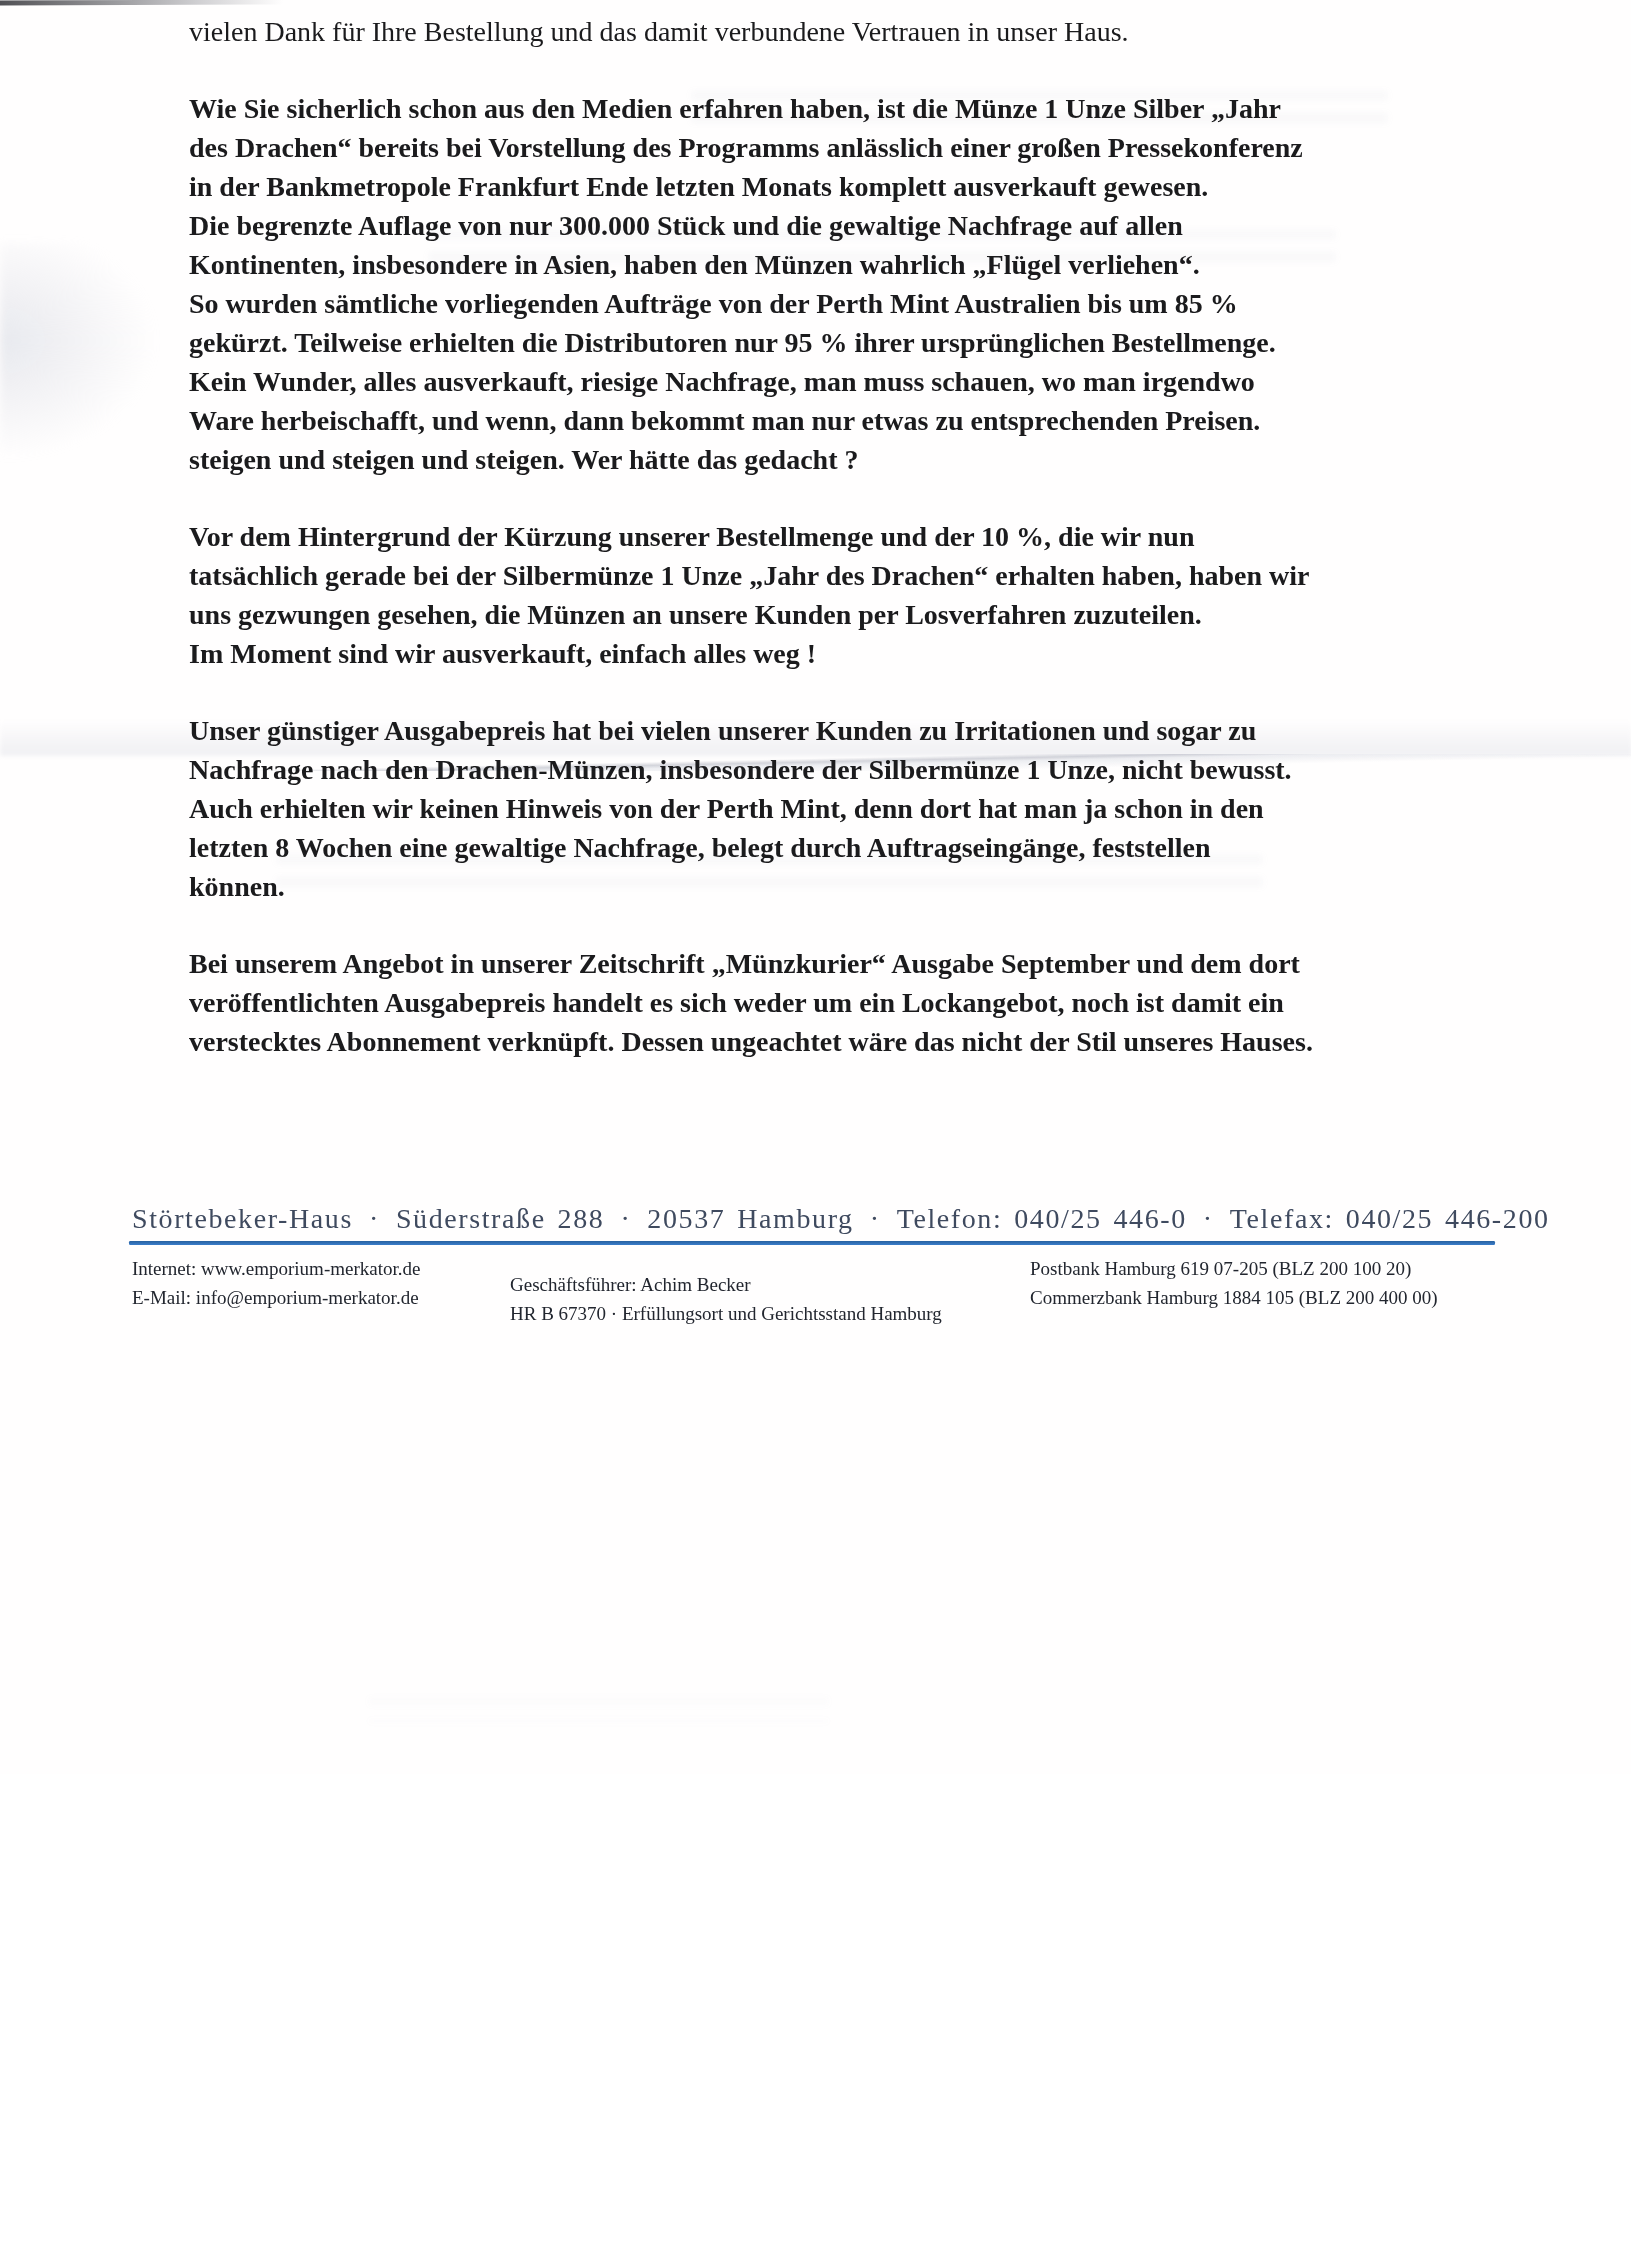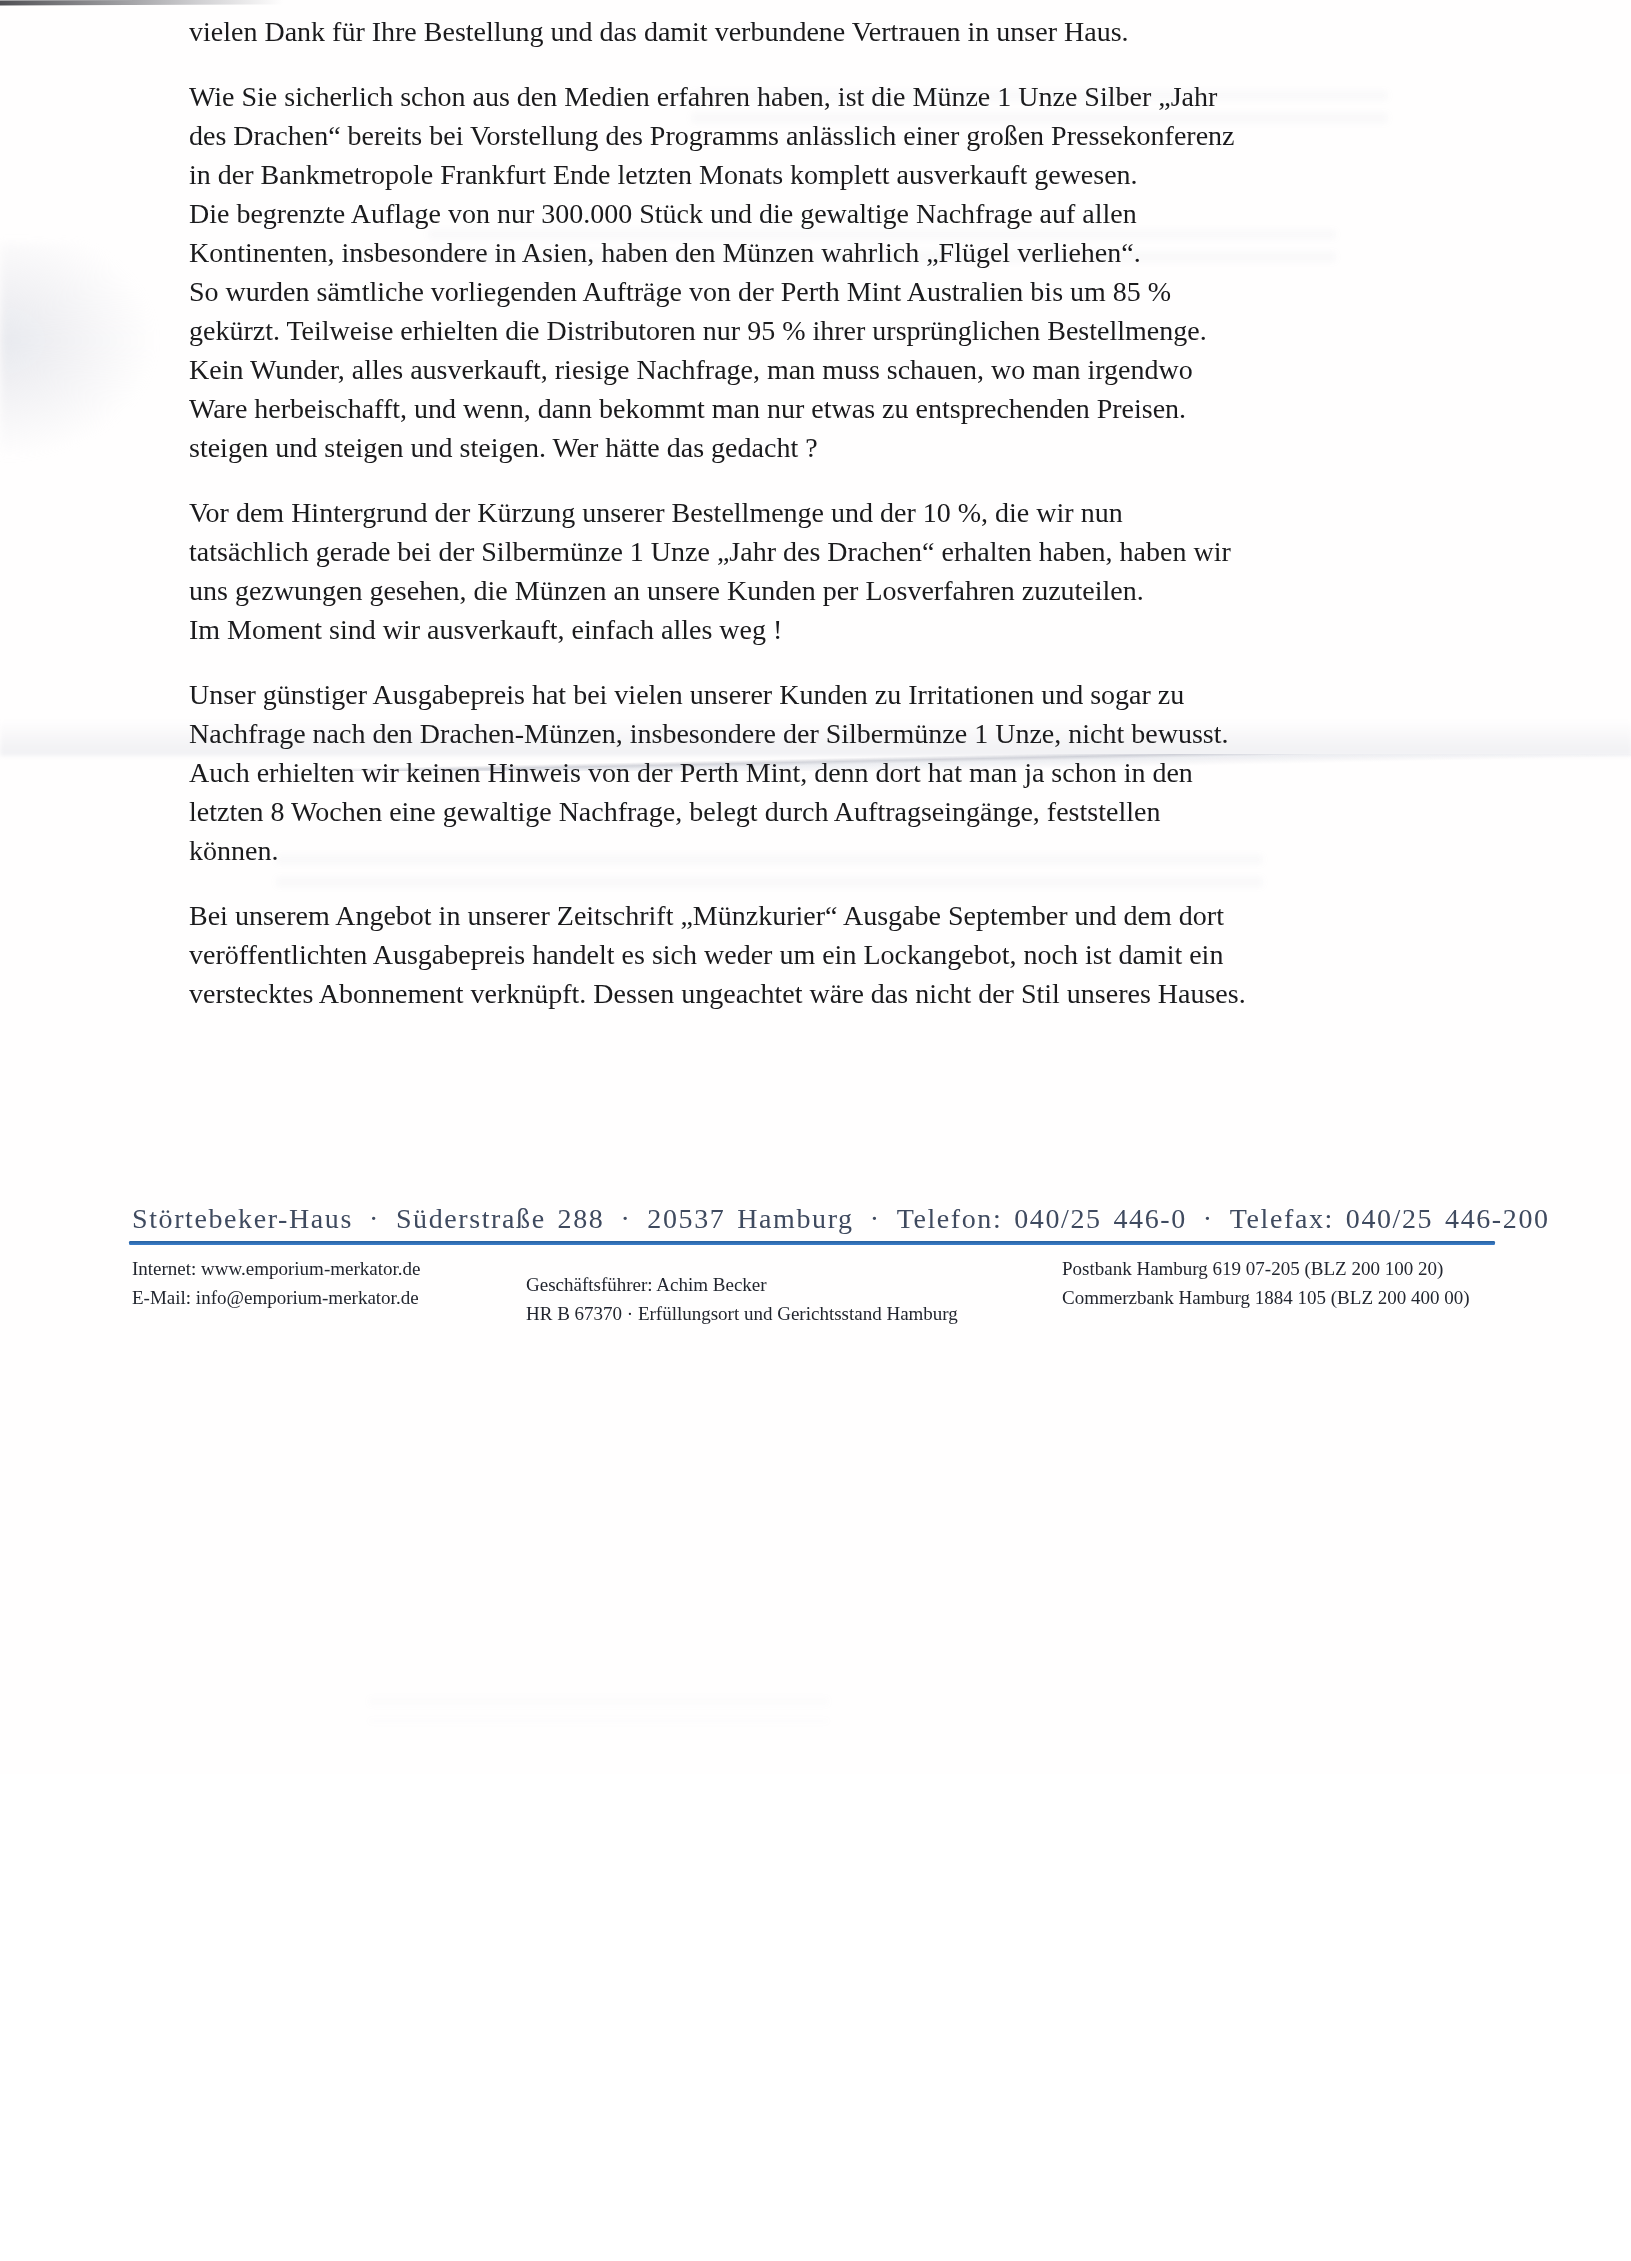--- a/index.html
+++ b/index.html
@@ -16,21 +16,21 @@
   .letter{
     position:absolute;
     left:189px;
     top:12px;
     width:1253px;
     color:#1b1b1d;
     font-size:28px;
     line-height:39px;
   }
   .para{margin:0;}
-  .para + .para{margin-top:26px;}
+  .para + .para{margin-top:38px;font-weight:bold;}
   .ln{white-space:nowrap;}
   
   .addr{
     position:absolute;
     left:132px;
     top:1203px;
     width:1375px;
     display:flex;
     align-items:baseline;
     white-space:nowrap;
@@ -51,21 +51,20 @@
   }
   .legal{
     position:absolute;
     left:132px;
     top:1254px;
     width:1388px;
     display:flex;
     color:#22262f;
     font-size:19px;
     line-height:29px;
-    gap:16px;
   }
   .legal .col-1{width:378px;}
   .legal .col-2{width:520px;margin-top:16px;}
   .legal .col-3{flex:1;}
   .legal .ln{white-space:nowrap;}
   
   .crease{
     position:absolute;
     left:0;
     top:754px;

